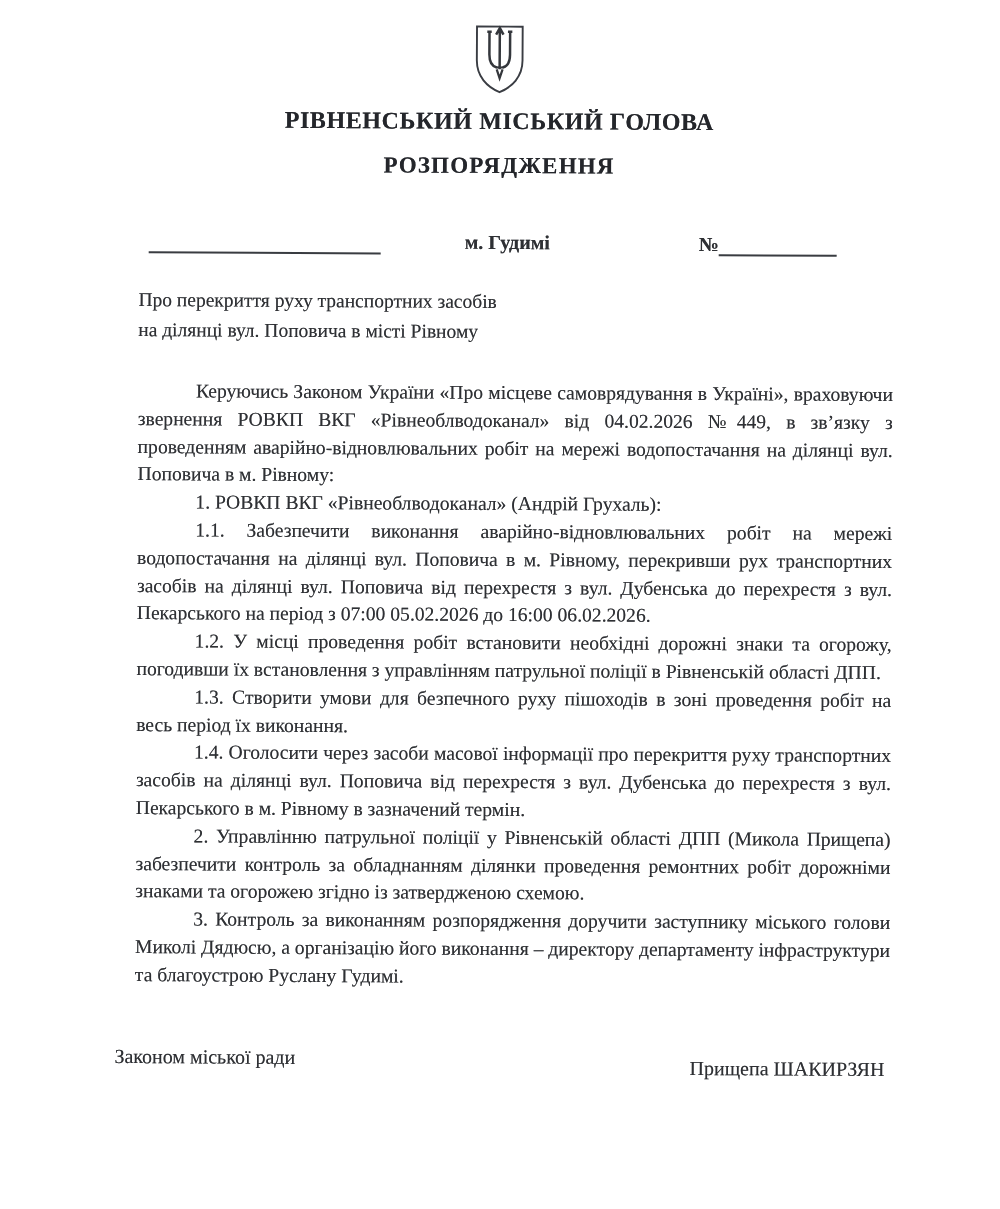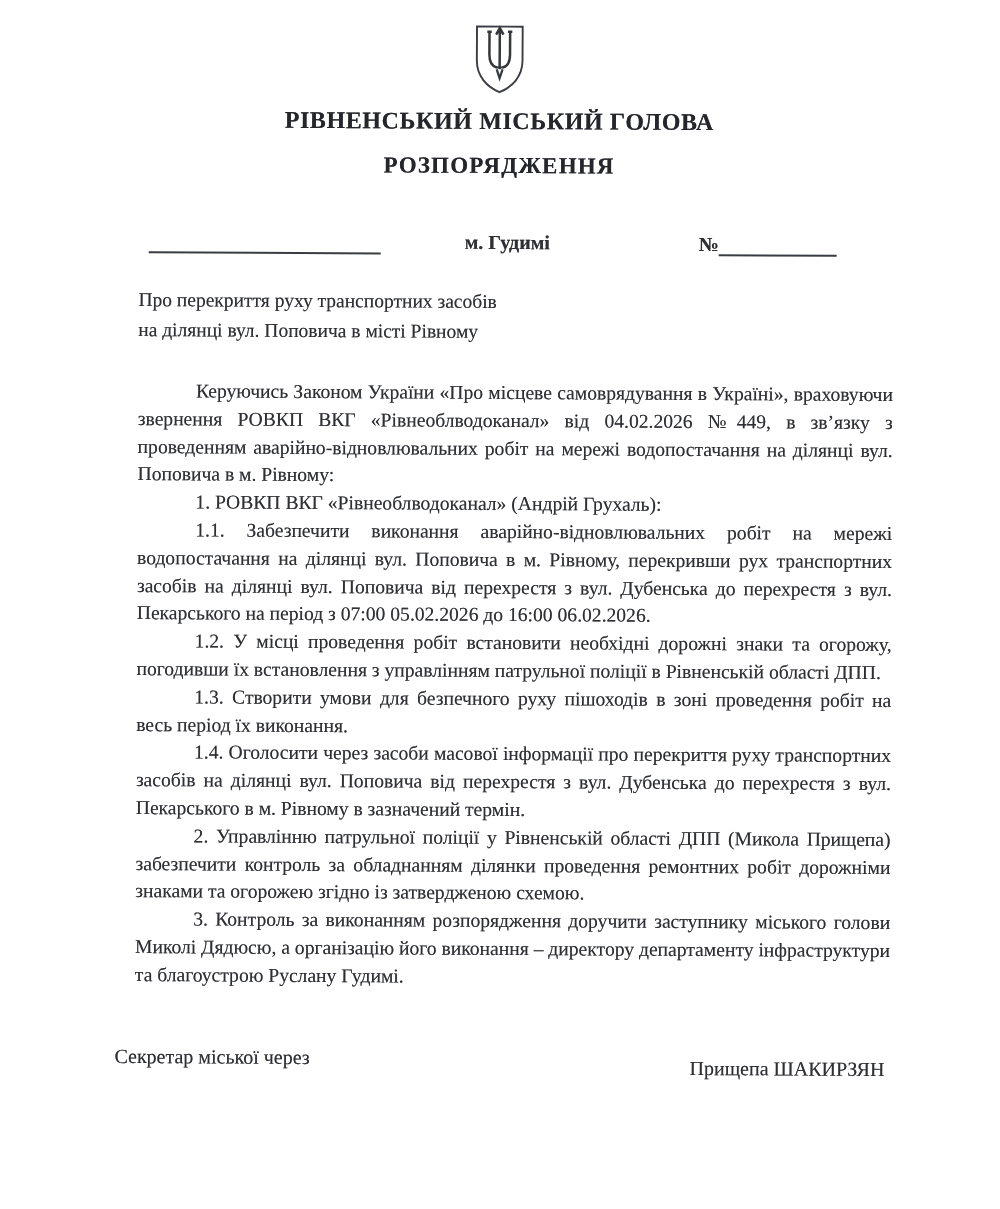--- a/index.html
+++ b/index.html
@@ -146,18 +146,18 @@
       <p>1. РОВКП ВКГ «Рівнеоблводоканал» (Андрій Грухаль):</p>
       <p>1.1. Забезпечити виконання аварійно-відновлювальних робіт на мережі водопостачання на ділянці вул. Поповича в м. Рівному, перекривши рух транспортних засобів на ділянці вул. Поповича від перехрестя з вул. Дубенська до перехрестя з вул. Пекарського на період з 07:00 05.02.2026 до 16:00 06.02.2026.</p>
       <p>1.2. У місці проведення робіт встановити необхідні дорожні знаки та огорожу, погодивши їх встановлення з управлінням патрульної поліції в Рівненській області ДПП.</p>
       <p>1.3. Створити умови для безпечного руху пішоходів в зоні проведення робіт на весь період їх виконання.</p>
       <p>1.4. Оголосити через засоби масової інформації про перекриття руху транспортних засобів на ділянці вул. Поповича від перехрестя з вул. Дубенська до перехрестя з вул. Пекарського в м. Рівному в зазначений термін.</p>
       <p>2. Управлінню патрульної поліції у Рівненській області ДПП (Микола Прищепа) забезпечити контроль за обладнанням ділянки проведення ремонтних робіт дорожніми знаками та огорожею згідно із затвердженою схемою.</p>
       <p>3. Контроль за виконанням розпорядження доручити заступнику міського голови Миколі Дядюсю, а організацію його виконання – директору департаменту інфраструктури та благоустрою Руслану Гудимі.</p>
     </div>
 
     <div class="sig-row">
-      <span class="sig-title">Секретар міської через</span>
+      <span class="sig-title">Законом міської ради</span>
       <span class="sig-name">Прищепа ШАКИРЗЯН</span>
     </div>
 
   </div>
 </div>
 
 </body></html>

